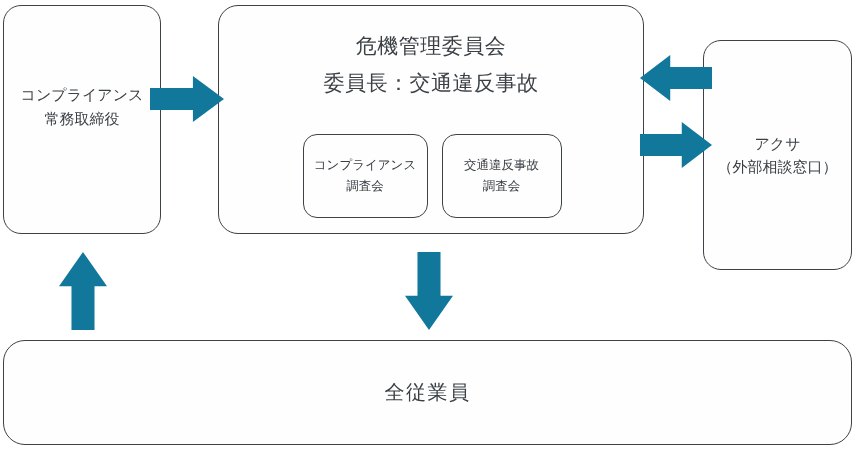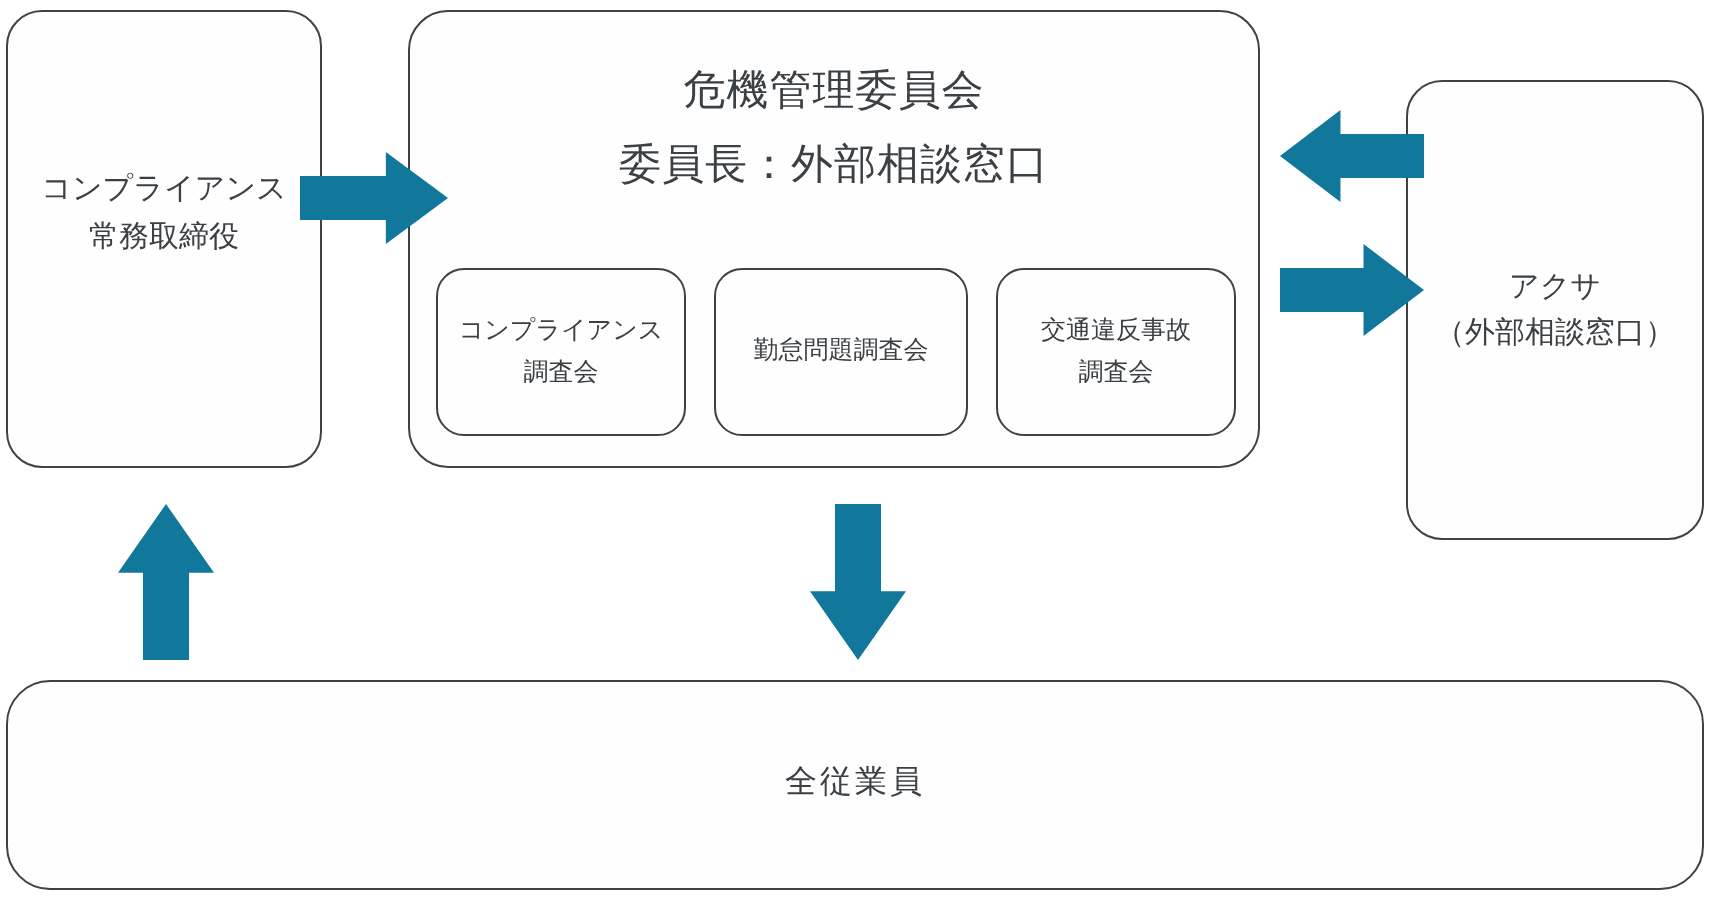--- a/index.html
+++ b/index.html
@@ -44,21 +44,21 @@
     width: 158px;
     height: 229px;
     font-size: 15px;
   }
   #node-compliance-desk .gap {
     height: 26px;
   }
 
   
   #node-risk-committee {
-    left: 204px;
+    left: 218px;
     top: 5px;
     width: 426px;
     height: 229px;
     border-radius: 20px;
     justify-content: flex-start;
     padding-top: 22px;
   }
   #node-risk-committee .title-line {
     font-size: 21px;
     letter-spacing: 0.5px;
@@ -104,21 +104,21 @@
     margin-top: 35px;
   }
 
   
   #node-all-employees {
     left: 3px;
     top: 340px;
     width: 849px;
     height: 105px;
     border-radius: 22px;
-    font-size: 16px;
+    font-size: 20px;
     letter-spacing: 1.5px;
   }
 
   
   .arrow {
     position: absolute;
     background: #11789b;
   }
   #arrow-desk-to-committee {
     left: 150px;
@@ -162,29 +162,26 @@
 <div id="diagram">
 
   <div class="node" id="node-compliance-desk">
     <span class="line">コンプライアンス</span>
     <span class="line">常務取締役</span>
     <span class="gap"></span>
   </div>
 
   <div class="node" id="node-risk-committee">
     <span class="line title-line">危機管理委員会</span>
-    <span class="line title-line">委員長：外部相談窓口</span>
+    <span class="line title-line">委員長：交通違反事故</span>
 
     <div class="subcommittees">
       <div class="subnode" id="subnode-compliance">
         <span class="line">コンプライアンス</span>
         <span class="line">調査会</span>
-      </div>
-      <div class="subnode" id="subnode-attendance">
-        <span class="line">勤怠問題調査会</span>
       </div>
       <div class="subnode" id="subnode-traffic">
         <span class="line">交通違反事故</span>
         <span class="line">調査会</span>
       </div>
     </div>
   </div>
 
   <div class="node" id="node-axa">
     <span class="line">アクサ</span>

